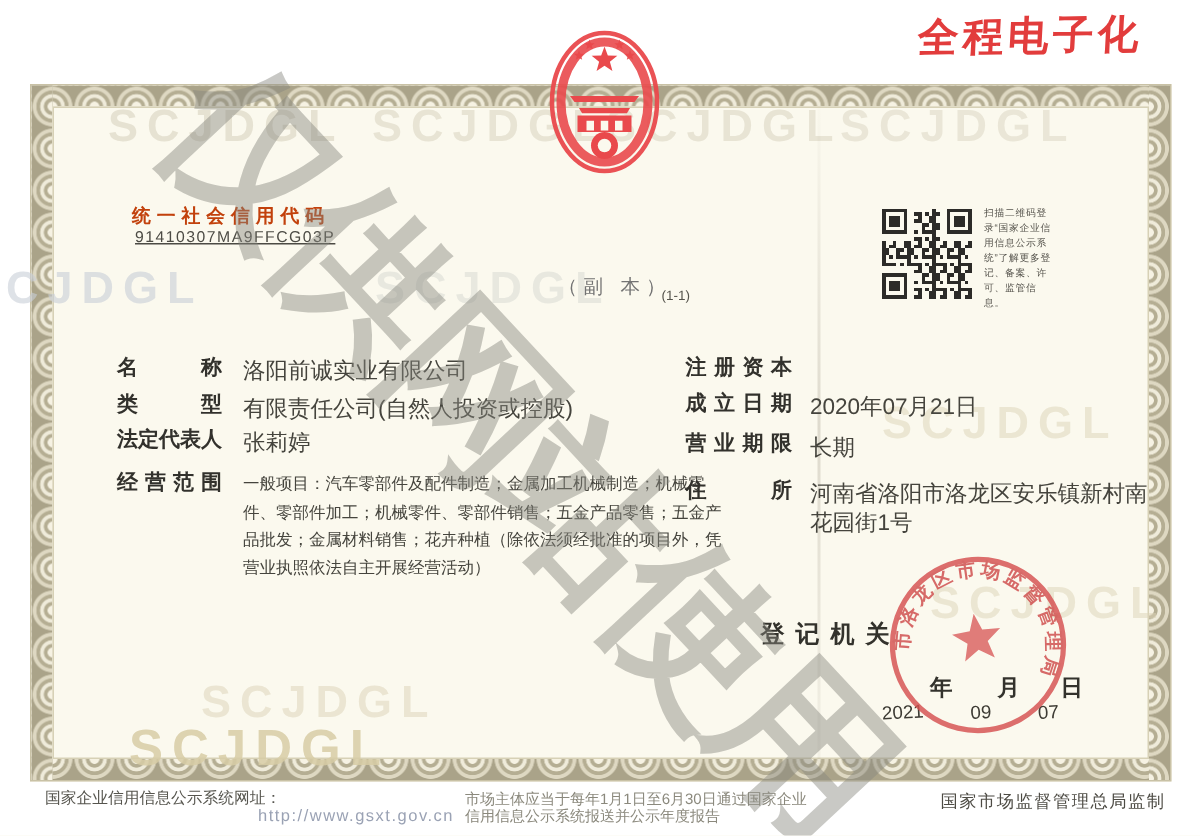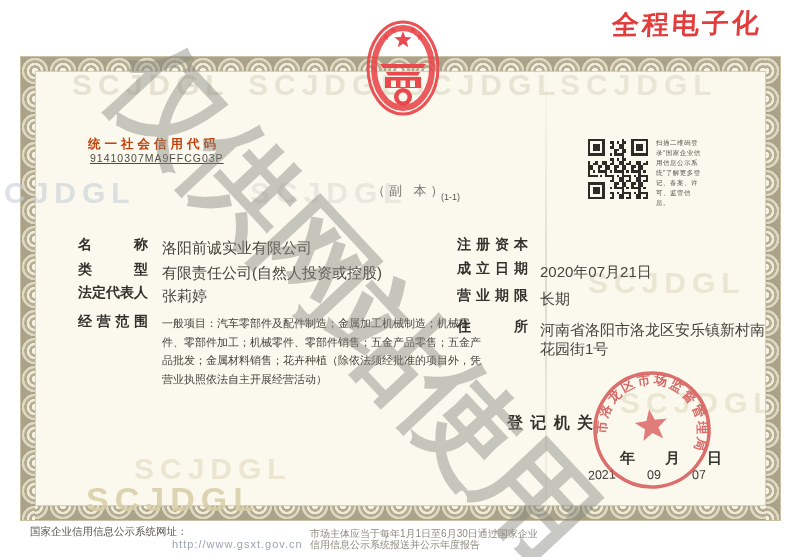--- a/index.html
+++ b/index.html
@@ -426,14 +426,15 @@
     <text font-size="13" fill="#cf4b4b" letter-spacing="2.5" font-weight="bold" font-family="Liberation Sans, sans-serif">
       <textPath href="#sealArc" startOffset="25%" text-anchor="middle">洛阳市洛龙区市场监督管理局</textPath>
     </text>
   </svg>
 
   <div class="wm-diag">仅供网站使用</div>
 
   <div class="f-site-label">国家企业信用信息公示系统网址：</div>
   <div class="f-site-url">http://www.gsxt.gov.cn</div>
   <div class="f-note">市场主体应当于每年1月1日至6月30日通过国家企业信用信息公示系统报送并公示年度报告</div>
+  <div class="f-issuer">国家市场监督管理总局监制</div>
 
 </div>
 
 </body></html>

